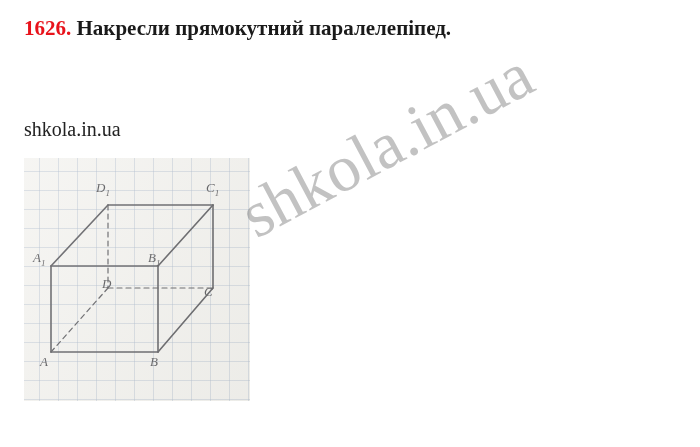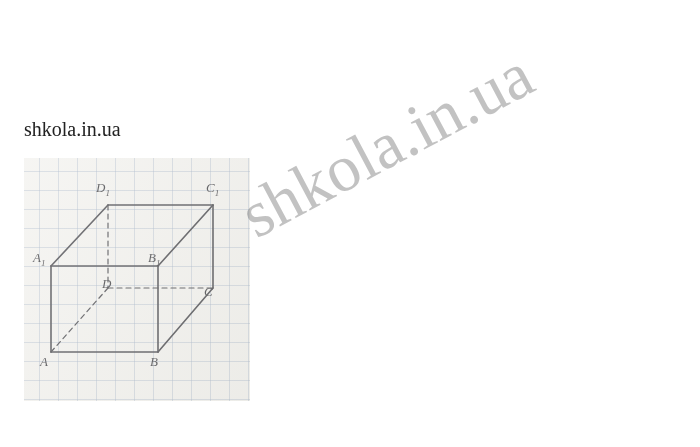--- a/index.html
+++ b/index.html
@@ -106,20 +106,24 @@
     color: rgba(120,120,120,0.45);
     transform: rotate(-28deg);
     transform-origin: left top;
     white-space: nowrap;
   }
 </style>
 </head>
 <body>
 
 <div class="task-block">
+  <div class="task-line task-line-1">
+    <span class="task-number">1626.</span>
+    <span>Накресли прямокутний паралелепіпед.</span>
+  </div>
 </div>
 
 <div class="site-label">shkola.in.ua</div>
 
 <div class="photo">
   <div class="grid-lines"></div>
 
   <svg width="226" height="243" viewBox="0 0 226 243">
 
     <g fill="none" stroke="#2a2a30" stroke-width="1.6" stroke-linecap="round">

